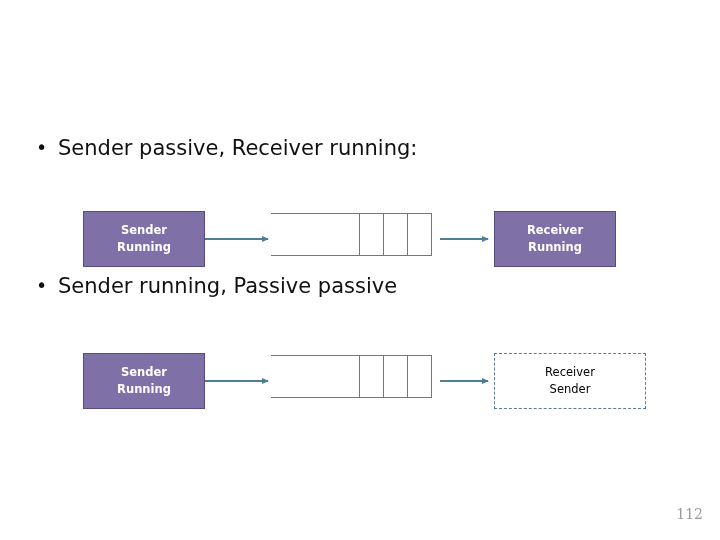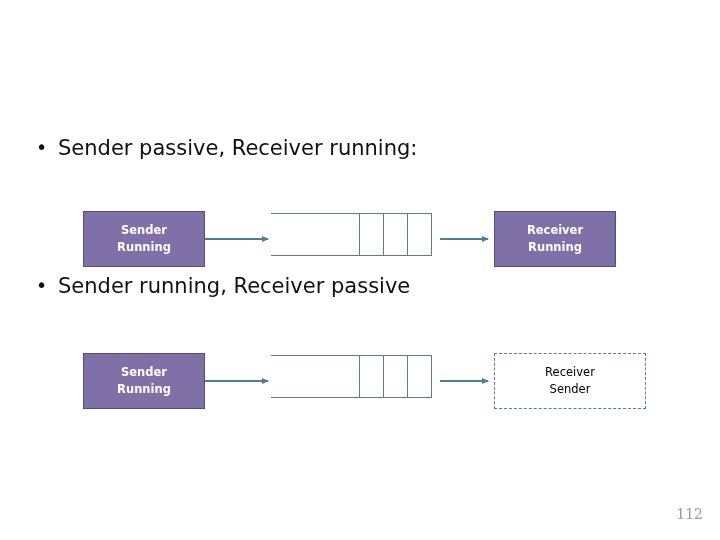--- a/index.html
+++ b/index.html
@@ -190,21 +190,21 @@
     <div class="arrow arrow-out-1"></div>
 
     <div class="proc-box running proc-receiver-1">
       <span>Receiver</span>
       <span>Running</span>
     </div>
   </div>
 
   <div class="bullet" id="bullet-2">
     <span class="bullet-marker">•</span>
-    <span class="bullet-text">Sender running, Receiver passive</span>
+    <span class="bullet-text">Sender running, Passive passive</span>
   </div>
 
   <div class="diagram-row" id="diagram-row-2">
 
     <div class="proc-box running proc-sender-2">
       <span>Sender</span>
       <span>Running</span>
     </div>
 
     <div class="arrow arrow-in-2"></div>

